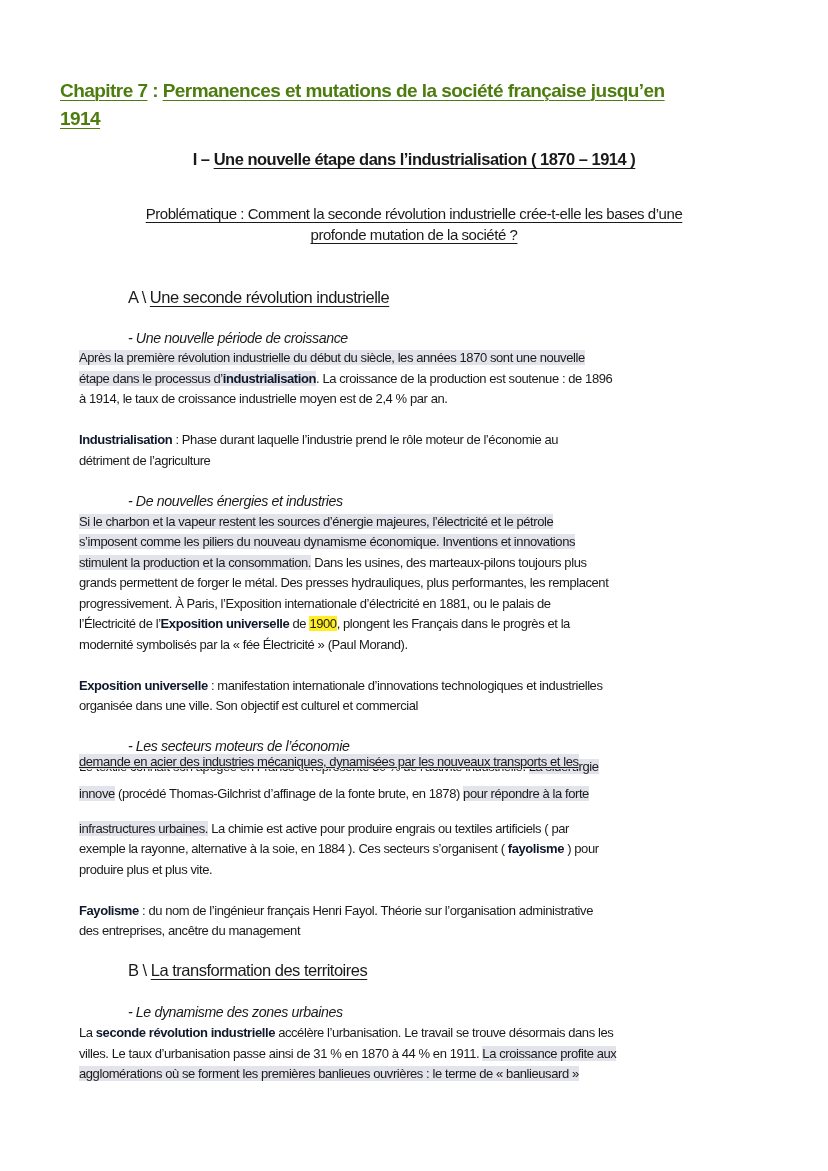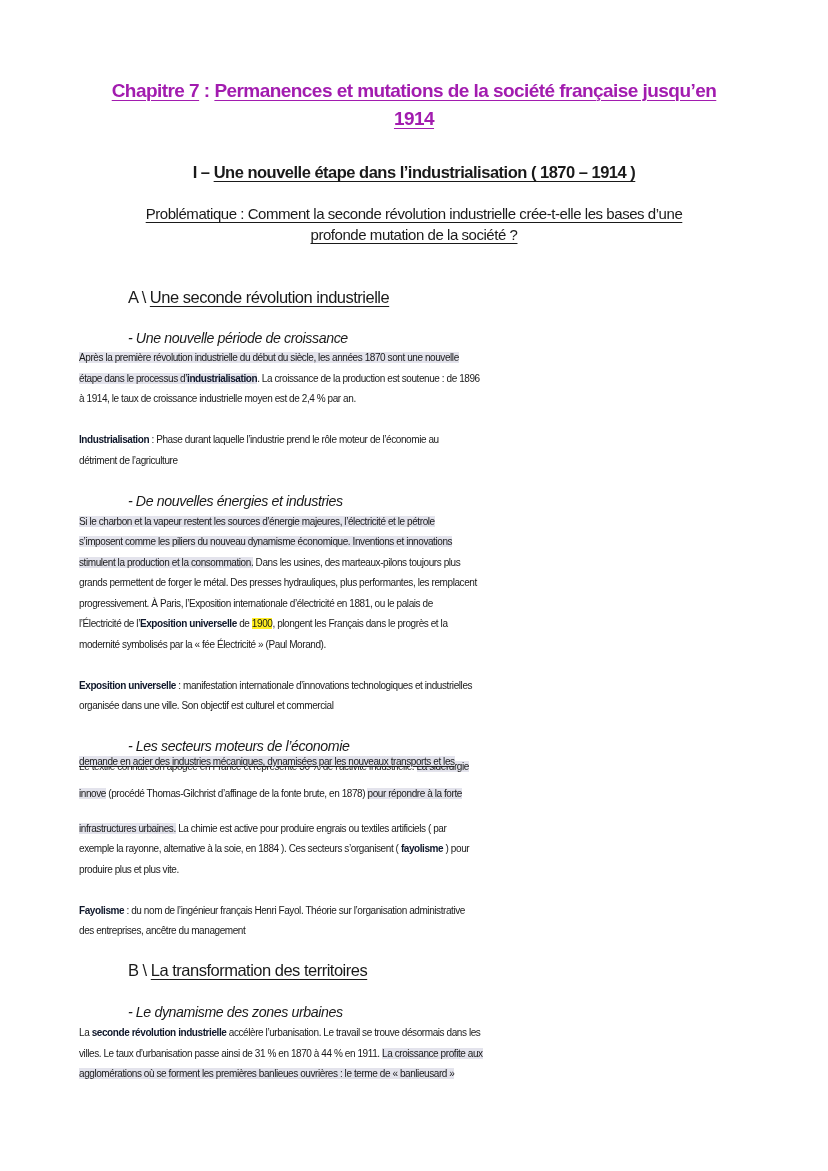--- a/index.html
+++ b/index.html
@@ -1,45 +1,45 @@
 <!DOCTYPE html>
 <html><head>
 <meta charset="utf-8">
 <style>
   html, body { margin: 0; padding: 0; background: #ffffff; }
   body { width: 828px; height: 1171px; position: relative; overflow: hidden;
          font-family: "Liberation Sans", "DejaVu Sans", sans-serif; color: #1a1a1a; }
   .page { position: absolute; left: 0; top: 0; width: 828px; height: 1171px; background: #fff; }
-  .title { position: absolute; left: 60px; width: 708px; text-align: center;
-           font-weight: bold; font-size: 19px; letter-spacing: -0.55px; color: #a21caf; }
+  .title { position: absolute; left: 60px; width: 708px; text-align: left;
+           font-weight: bold; font-size: 19px; letter-spacing: -0.55px; color: #4d7c0f; }
   .title u, .u { text-decoration: underline; text-underline-offset: 3px; text-decoration-thickness: 1.3px; }
   .h1 { position: absolute; left: 60px; width: 708px; text-align: center;
         font-weight: bold; font-size: 16.5px; letter-spacing: -0.5px; }
   .prob { position: absolute; left: 60px; width: 708px; text-align: center;
           font-size: 15px; letter-spacing: -0.45px; line-height: 21px; }
   .h2 { position: absolute; left: 128px; font-size: 16.5px; letter-spacing: -0.5px; }
   .sub { position: absolute; left: 128px; font-size: 14.2px; font-style: italic; letter-spacing: -0.4px; }
-  .line { position: absolute; left: 79px; font-size: 10px; letter-spacing: -0.42px; white-space: nowrap; height: 20px; line-height: 20px; }
+  .line { position: absolute; left: 79px; font-size: 13px; letter-spacing: -0.42px; white-space: nowrap; height: 20px; line-height: 20px; }
   .hl { background: #e3e3ec; }
   .hy { background: #ffee22; margin-top: 8px; }
   .red { color: #0f172a; font-weight: bold; }
 </style>
 </head>
 <body>
 
 <div class="page">
 
   <div class="title" style="top:80px;">
     <u>Chapitre 7</u><span> : </span><u>Permanences et mutations de la société française jusqu’en</u>
   </div>
   <div class="title" style="top:108px;">
     <u>1914</u>
   </div>
 
-  <div class="h1" style="top:163px;">
+  <div class="h1" style="top:150px;">
     <span>I – </span><span class="u">Une nouvelle étape dans l’industrialisation ( 1870 – 1914 )</span>
   </div>
 
   <div class="prob" style="top:203px;">
     <span class="u">Problématique : Comment la seconde révolution industrielle crée-t-elle les bases d’une</span><br>
     <span class="u">profonde mutation de la société ?</span>
   </div>
 
   <div class="h2" style="top:288px;">
     <span>A \ </span><span class="u">Une seconde révolution industrielle</span>

